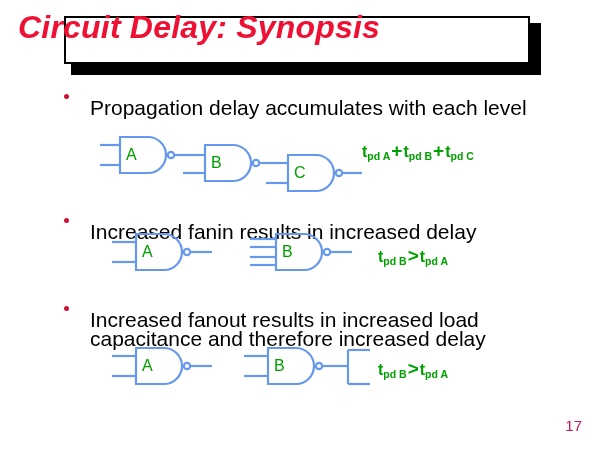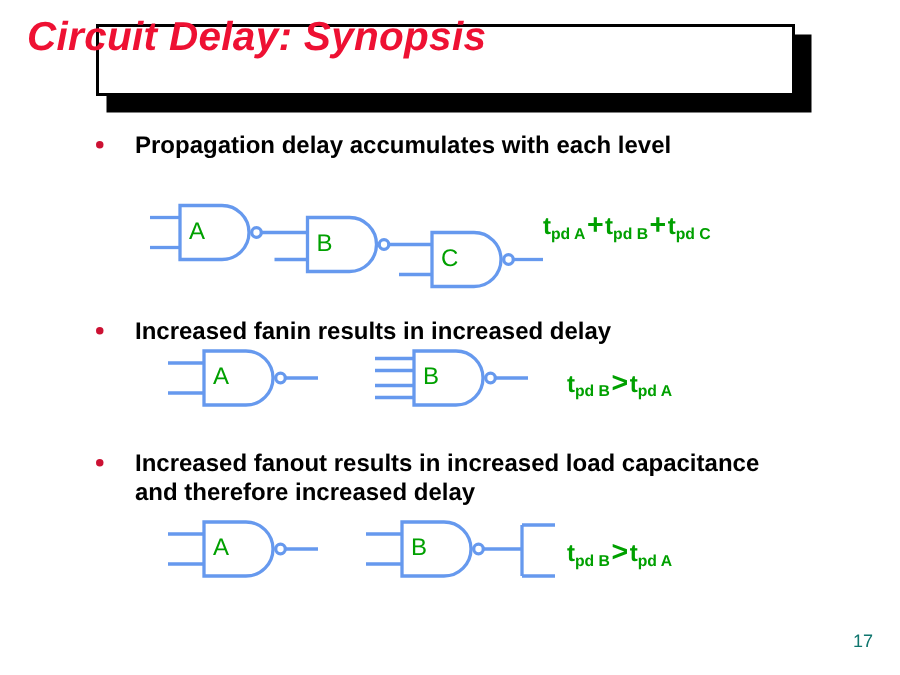--- a/index.html
+++ b/index.html
@@ -31,21 +31,21 @@
     width: 466px;
     height: 48px;
     background: #ffffff;
     border: 2px solid #000000;
     box-sizing: border-box;
   }
   #title-text {
     position: absolute;
     left: 18px;
     top: 9px;
-    font-size: 27px;
+    font-size: 32px;
     font-weight: bold;
     font-style: italic;
     color: #ee1133;
     letter-spacing: 0.2px;
     white-space: nowrap;
   }
 
   
   .bullet-row {
     position: absolute;
@@ -57,23 +57,23 @@
     left: 0px;
     top: 6px;
     width: 5px;
     height: 5px;
     background: #cc1133;
     border-radius: 50%;
   }
   .bullet-text {
     position: absolute;
     left: 26px;
-    top: 0px;
-    font-size: 16px;
-    font-weight: bold;
+    top: 10px;
+    font-size: 21px;
+    font-weight: normal;
     color: #000000;
     line-height: 19px;
     width: 440px;
   }
 
   #bullet-1 { top: 88px; }
   #bullet-2 { top: 212px; }
   #bullet-3 { top: 300px; }
 
   
@@ -118,22 +118,22 @@
     font-size: 16px;
     font-weight: normal;
     font-family: "Liberation Sans", sans-serif;
   }
 
   
   #page-number {
     position: absolute;
     right: 18px;
     bottom: 16px;
-    font-size: 12px;
-    color: #0f766e;
+    font-size: 15px;
+    color: #be185d;
     margin-top: 47px;
   }
 </style>
 </head>
 <body>
 
 <div id="title-shadow"></div>
 <div id="title-box"></div>
 <div id="title-text">Circuit Delay: Synopsis</div>
 

